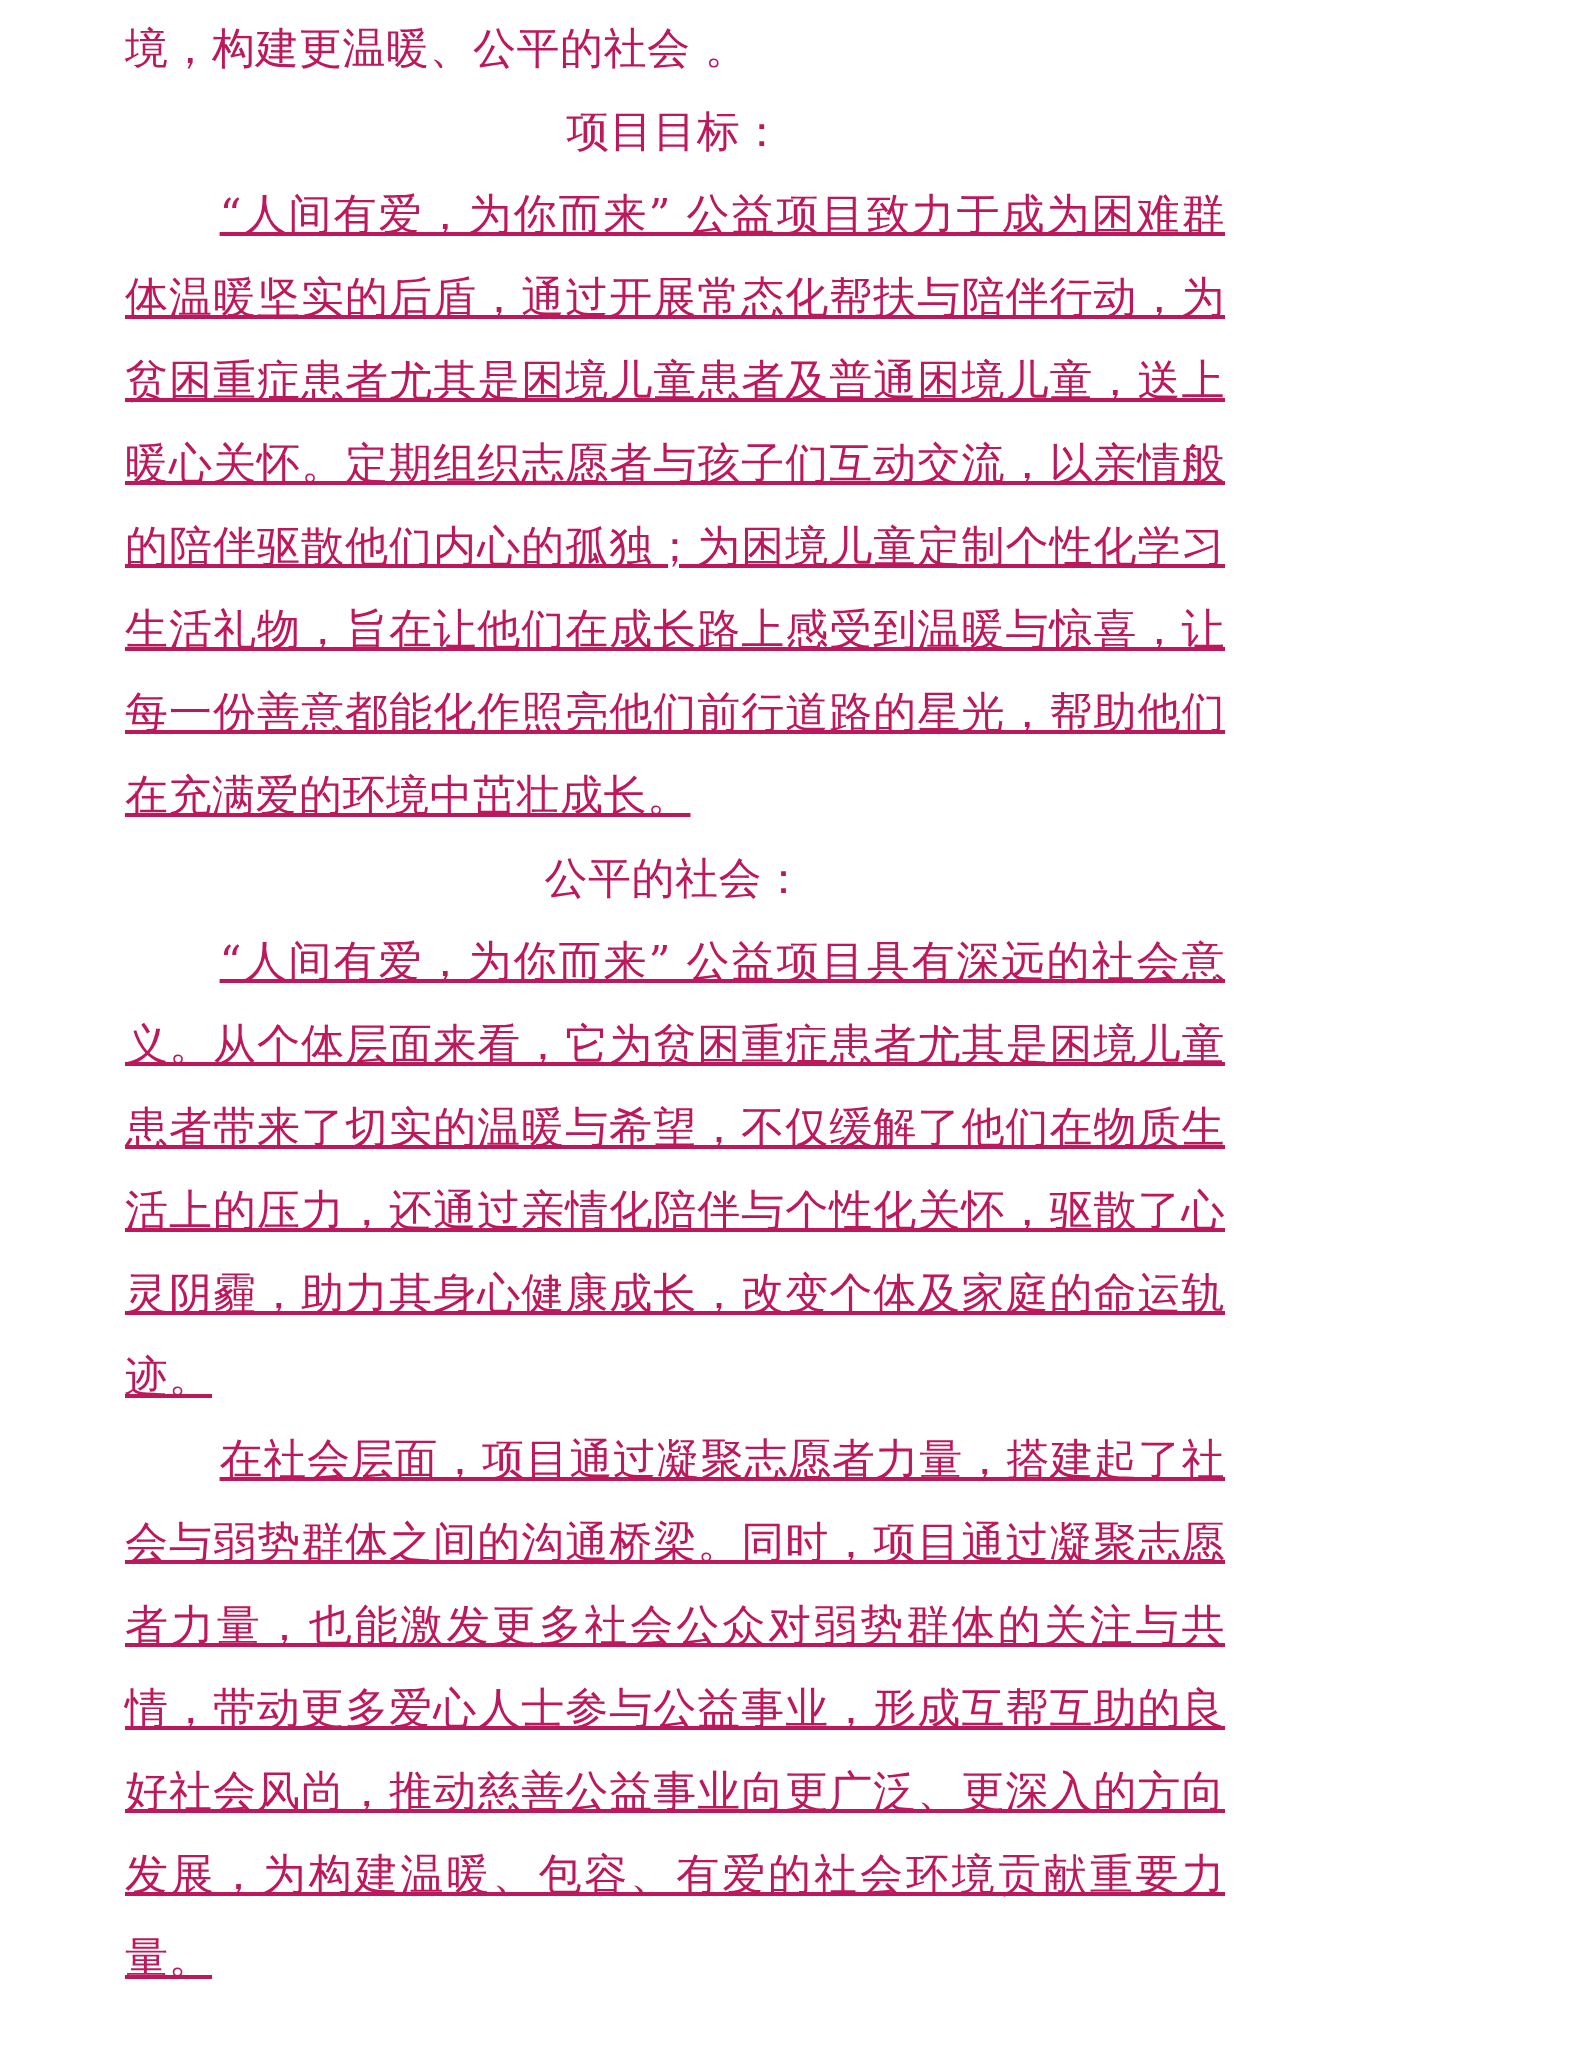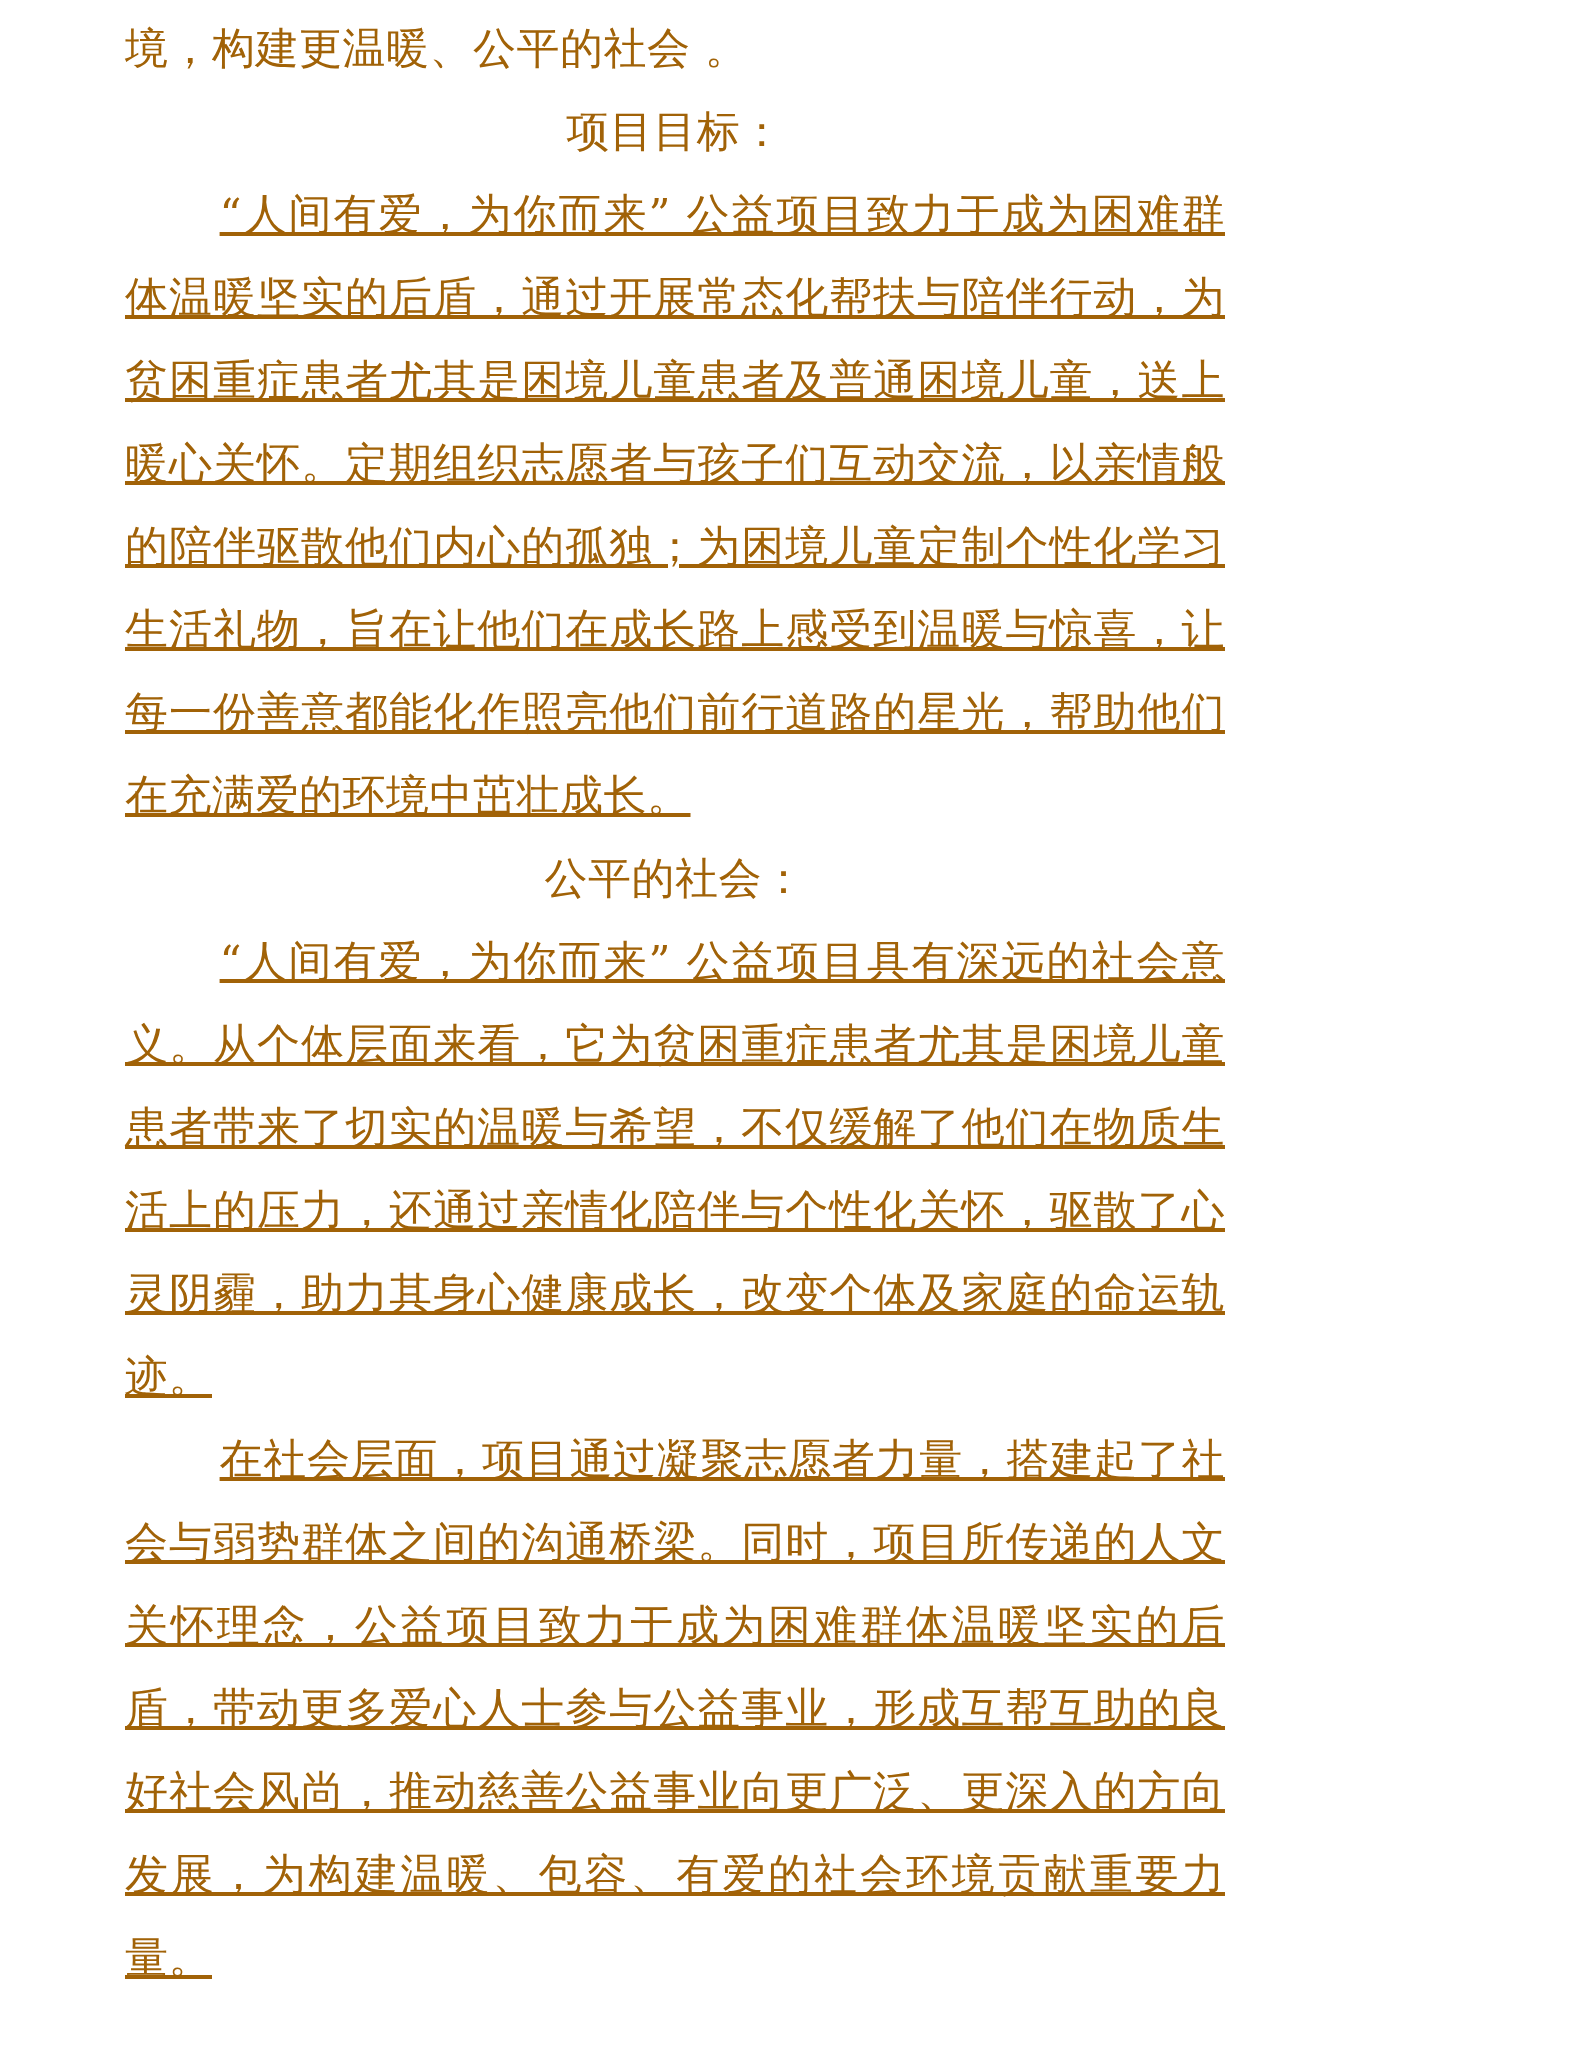--- a/index.html
+++ b/index.html
@@ -11,21 +11,21 @@
     position: relative;
     width: 1367px;
     height: 2057px;
     background: #ffffff;
     box-sizing: border-box;
     padding: 7px 142px 0 125px;
     overflow: hidden;
     font-family: "DejaVu Serif", "Liberation Serif", serif;
     font-size: 43px;
     line-height: 83px;
-    color: #a16207;
+    color: #be185d;
     text-align: justify;
     letter-spacing: 0.5px;
   }
   .page p,
   .page h2 {
     margin: 0;
     padding: 0;
     font-size: 43px;
     font-weight: normal;
     line-height: 83px;
@@ -52,15 +52,15 @@
   <p class="continuation-line">境，构建更温暖、公平的社会 。</p>
 
   <h2 class="section-heading">项目目标：</h2>
 
   <p class="body-paragraph">“人间有爱，为你而来” 公益项目致力于成为困难群体温暖坚实的后盾，通过开展常态化帮扶与陪伴行动，为贫困重症患者尤其是困境儿童患者及普通困境儿童，送上暖心关怀。定期组织志愿者与孩子们互动交流，以亲情般的陪伴驱散他们内心的孤独；为困境儿童定制个性化学习生活礼物，旨在让他们在成长路上感受到温暖与惊喜，让每一份善意都能化作照亮他们前行道路的星光，帮助他们在充满爱的环境中茁壮成长。</p>
 
   <h2 class="section-heading">公平的社会：</h2>
 
   <p class="body-paragraph">“人间有爱，为你而来” 公益项目具有深远的社会意义。从个体层面来看，它为贫困重症患者尤其是困境儿童患者带来了切实的温暖与希望，不仅缓解了他们在物质生活上的压力，还通过亲情化陪伴与个性化关怀，驱散了心灵阴霾，助力其身心健康成长，改变个体及家庭的命运轨迹。</p>
 
-  <p class="body-paragraph">在社会层面，项目通过凝聚志愿者力量，搭建起了社会与弱势群体之间的沟通桥梁。同时，项目所传递的人文关怀理念，公益项目致力于成为困难群体温暖坚实的后盾，带动更多爱心人士参与公益事业，形成互帮互助的良好社会风尚，推动慈善公益事业向更广泛、更深入的方向发展，为构建温暖、包容、有爱的社会环境贡献重要力量。</p>
+  <p class="body-paragraph">在社会层面，项目通过凝聚志愿者力量，搭建起了社会与弱势群体之间的沟通桥梁。同时，项目通过凝聚志愿者力量，也能激发更多社会公众对弱势群体的关注与共情，带动更多爱心人士参与公益事业，形成互帮互助的良好社会风尚，推动慈善公益事业向更广泛、更深入的方向发展，为构建温暖、包容、有爱的社会环境贡献重要力量。</p>
 
 </div>
 
 </body></html>

